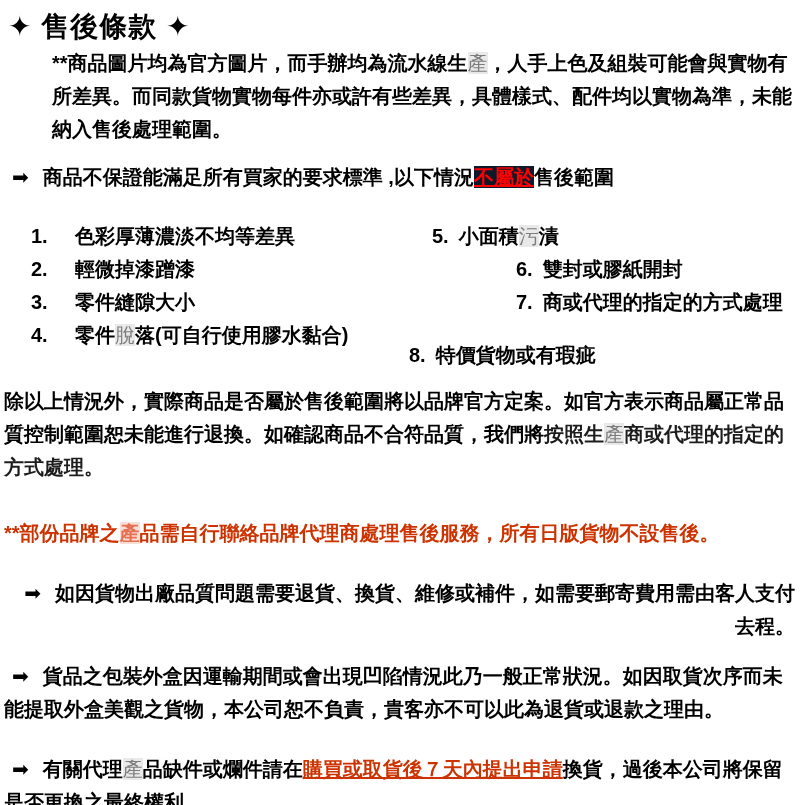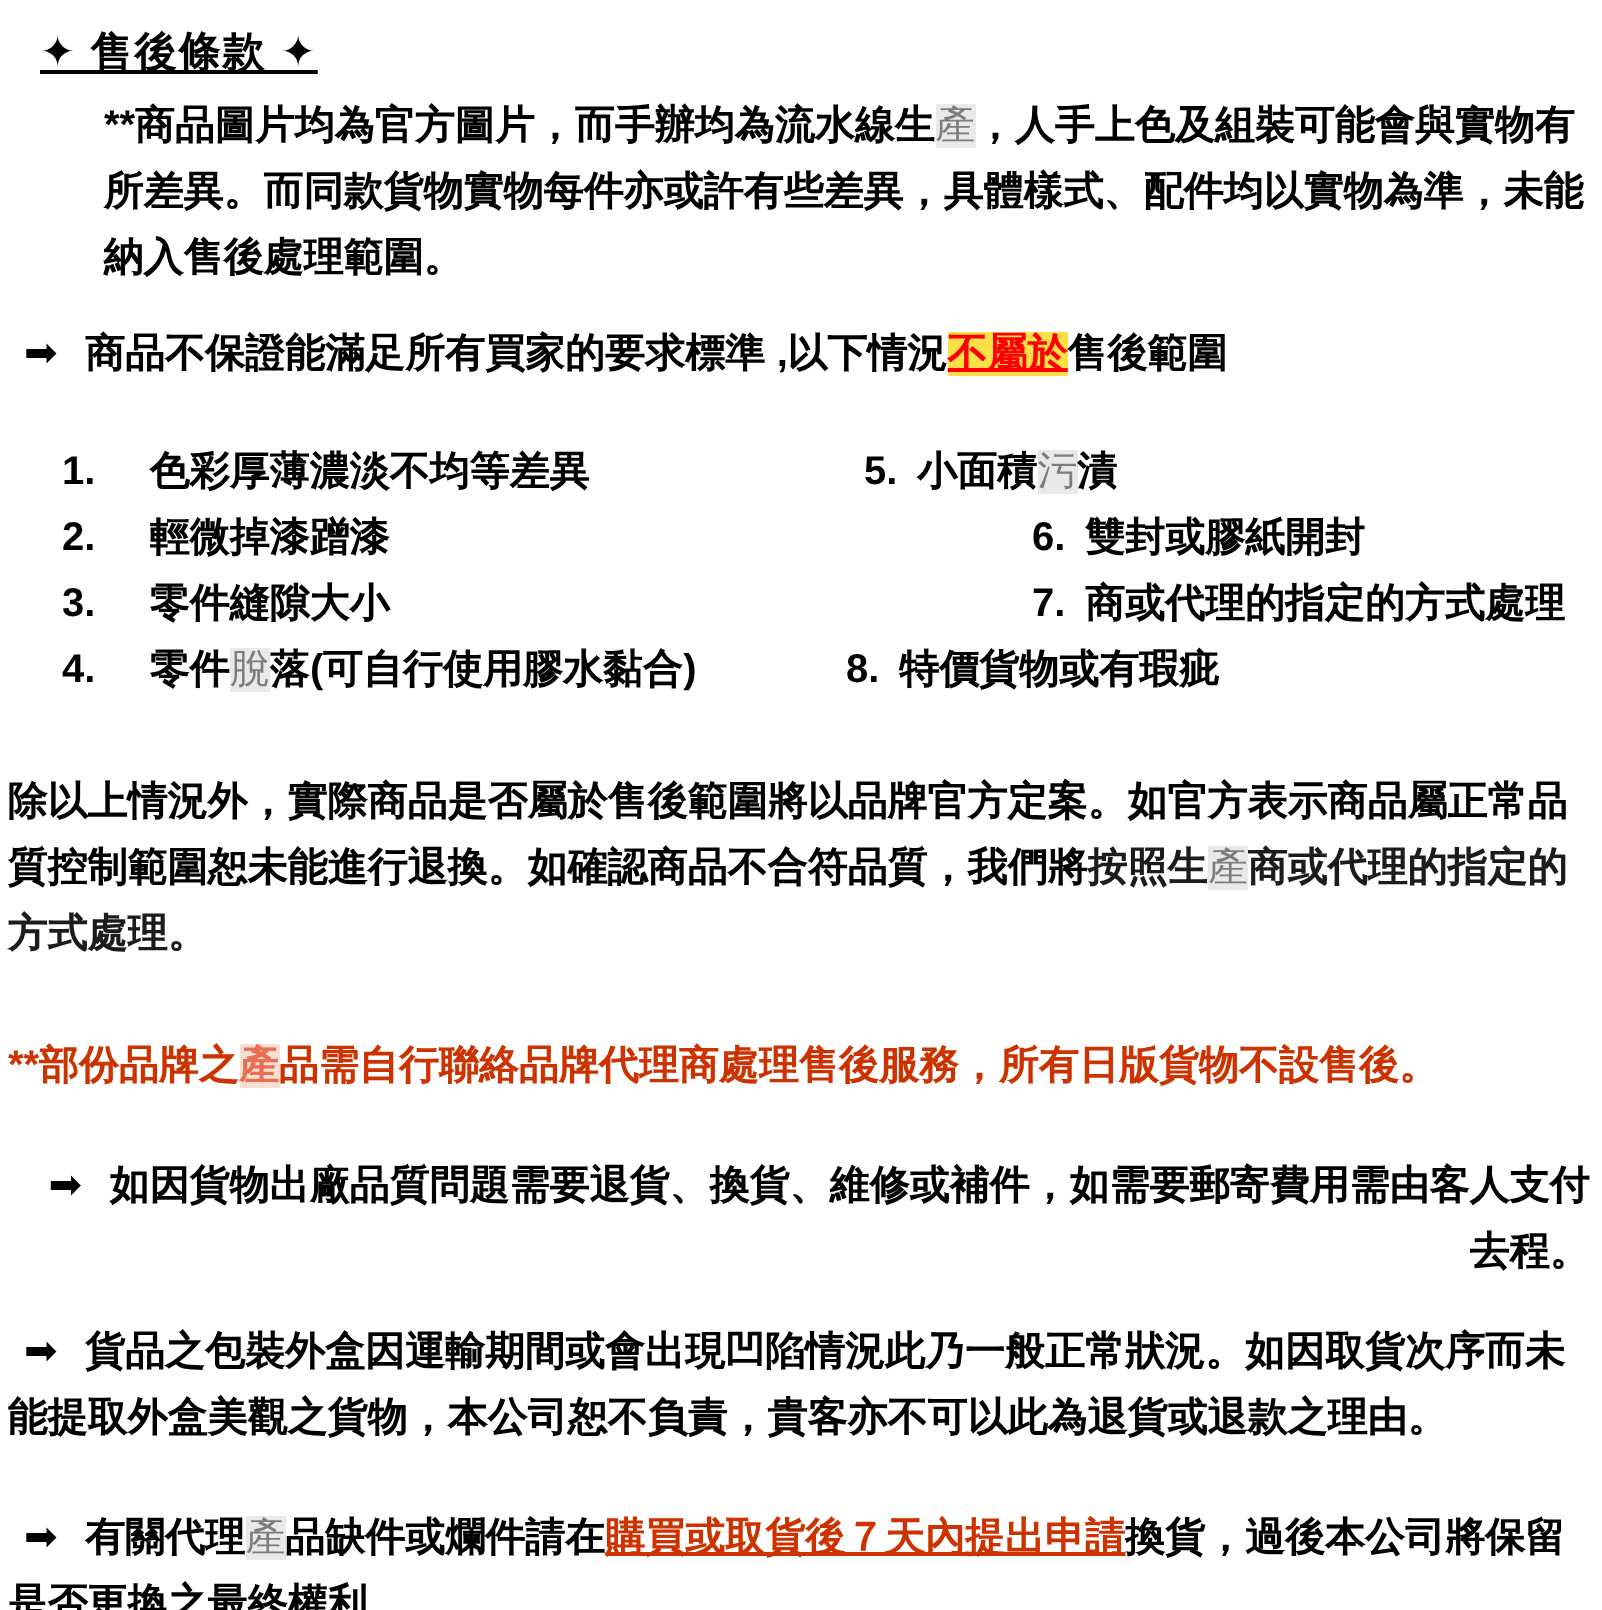--- a/index.html
+++ b/index.html
@@ -4,35 +4,35 @@
 <style>
   * { margin: 0; padding: 0; box-sizing: border-box; }
   html, body { background: #ffffff; }
   body {
     width: 801px; height: 805px; overflow: hidden;
     font-family: "Liberation Sans", "DejaVu Sans", sans-serif;
     font-weight: 700; color: #000000;
   }
   .page { padding: 14px 6px 0 4px; font-size: 20px; line-height: 33px; }
 
-  .doc-title { margin-left: 16px; font-size: 21px; line-height: 26px; text-decoration: underline; letter-spacing: 1px; }
+  .doc-title { margin-left: 4px; font-size: 28px; line-height: 26px; letter-spacing: 1px; }
 
   .p1 { margin-top: 7px; margin-left: 48px; }
 
   .notline { margin-top: 15px; }
   .arrow { display: inline-block; margin: 0 14px 0 8px; font-weight: 400; }
-  .hl { background: #fde047; color: #ff0000; text-decoration: underline; }
+  .hl { background: #0f172a; color: #ff0000; text-decoration: underline; }
 
   .items { margin-top: 26px; }
   .item-row { position: relative; height: 33px; }
   .item-num { position: absolute; left: 27px; }
   .item-text { position: absolute; left: 71px; }
   .item-right { position: absolute; }
   .item-right .rnum { margin-right: 10px; }
-  .r1 { left: 428px; } .r2 { left: 512px; } .r3 { left: 512px; } .r4 { left: 419px; }
+  .r1 { left: 428px; } .r2 { left: 512px; } .r3 { left: 512px; } .r4 { left: 405px; margin-top: 20px; }
 
   .fb { color: #7d7d7d; background: #e9e9e9; font-weight: 400; }
   .fb-red { color: #e57052; background: #f8ded5; font-weight: 700; }
 
   .p3 { margin-top: 33px; }
   .reg { font-weight: 700; color: #1c1c1c; }
 
   .pred { margin-top: 33px; color: #cc3300; }
 
   .b1 { margin-top: 27px; text-align: right; }

